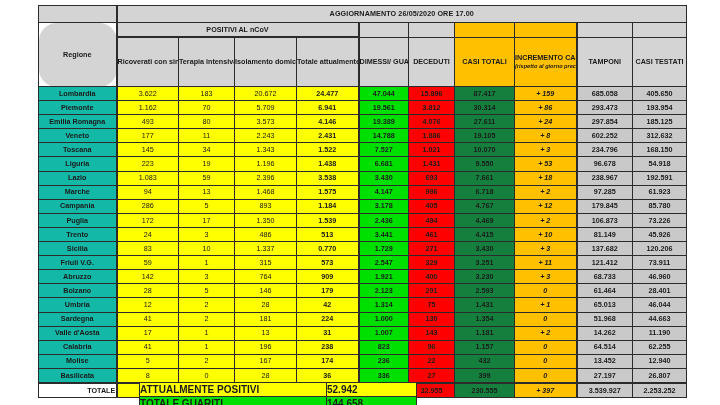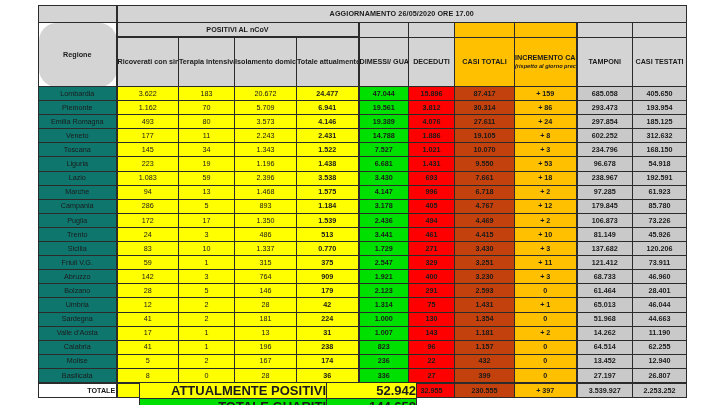--- a/index.html
+++ b/index.html
@@ -91,31 +91,31 @@
     font-weight: bold;
     font-size: 5.6px;
     line-height: 1.15;
     margin-top: 1.5px;
   }
 
   
   tr.datarow td { height: 13.1px; }
 
   .c-region {
-    background: #0f766e;
-    font-weight: normal;
+    background: #14b8a6;
+    font-weight: bold;
     font-size: 7.4px;
     border-right: 2px solid #2b2b2b !important;
   }
   .c-yellow  { background: #ffff00; }
   .c-yellow-b{ background: #ffff00; font-weight: bold; margin-top: 20px; }
   .c-green   { background: #00e000; font-weight: bold; }
   .c-red     { background: #ff0000; color: #c00000; font-weight: bold; }
-  .c-orange-b{ background: #c2410c; font-weight: bold; }
-  .c-orange-i{ background: #ffc000; font-weight: bold; }
+  .c-orange-b{ background: #15803d; font-weight: bold; }
+  .c-orange-i{ background: #ffc000; font-style: italic; font-weight: bold; }
   .c-grey    { background: #c9c9c9; font-weight: bold; }
 
   
   .sep-l { border-left: 2px solid #2b2b2b !important; }
 
   tr.totalrow td {
     height: 13.5px;
     font-weight: bold;
     border-top: 2px solid #2b2b2b !important;
   }
@@ -127,23 +127,23 @@
     table-layout: fixed;
     position: absolute;
     left: 139px;
     top: 382px;
     width: 275px;
   }
   table.footer td {
     border: 1px solid #2b2b2b;
     padding: 0;
     height: 13px;
-    font-size: 13px;
-    font-weight: bold;
-    text-align: right;
+    font-size: 10px;
+    font-weight: bold;
+    text-align: left;
     vertical-align: middle;
     color: #1a1a1a;
     white-space: nowrap;
   }
   .f-yellow { background: #ffff00; }
   .f-green  { background: #00e000; }
   .f-lbl { width: 186px; }
   .f-val { width: 89px; }
 </style>
 </head>
@@ -361,21 +361,21 @@
           <td class="c-orange-b">3.430</td>
           <td class="c-orange-i">+ 3</td>
           <td class="c-grey sep-l">137.682</td>
           <td class="c-grey">120.206</td>
         </tr>
         <tr class="datarow">
           <td class="c-region">Friuli V.G.</td>
           <td class="c-yellow sep-l">59</td>
           <td class="c-yellow">1</td>
           <td class="c-yellow">315</td>
-          <td class="c-yellow-b">375</td>
+          <td class="c-yellow-b">573</td>
           <td class="c-green sep-l">2.547</td>
           <td class="c-red">329</td>
           <td class="c-orange-b">3.251</td>
           <td class="c-orange-i">+ 11</td>
           <td class="c-grey sep-l">121.412</td>
           <td class="c-grey">73.911</td>
         </tr>
         <tr class="datarow">
           <td class="c-region">Abruzzo</td>
           <td class="c-yellow sep-l">142</td>

